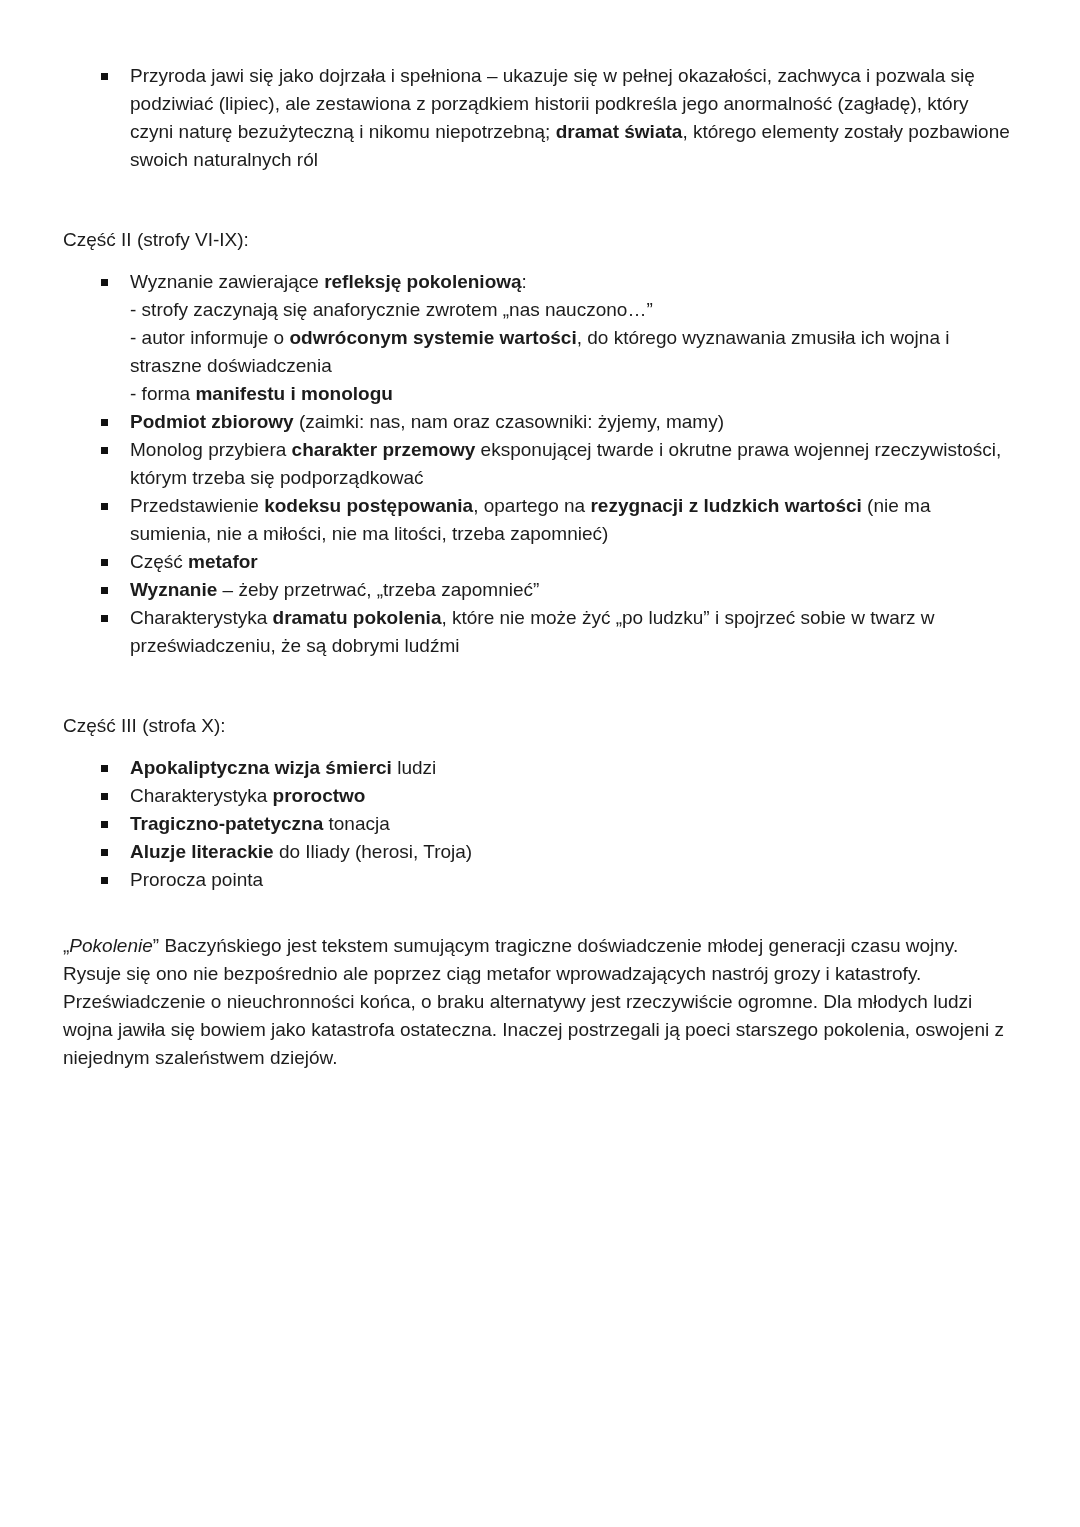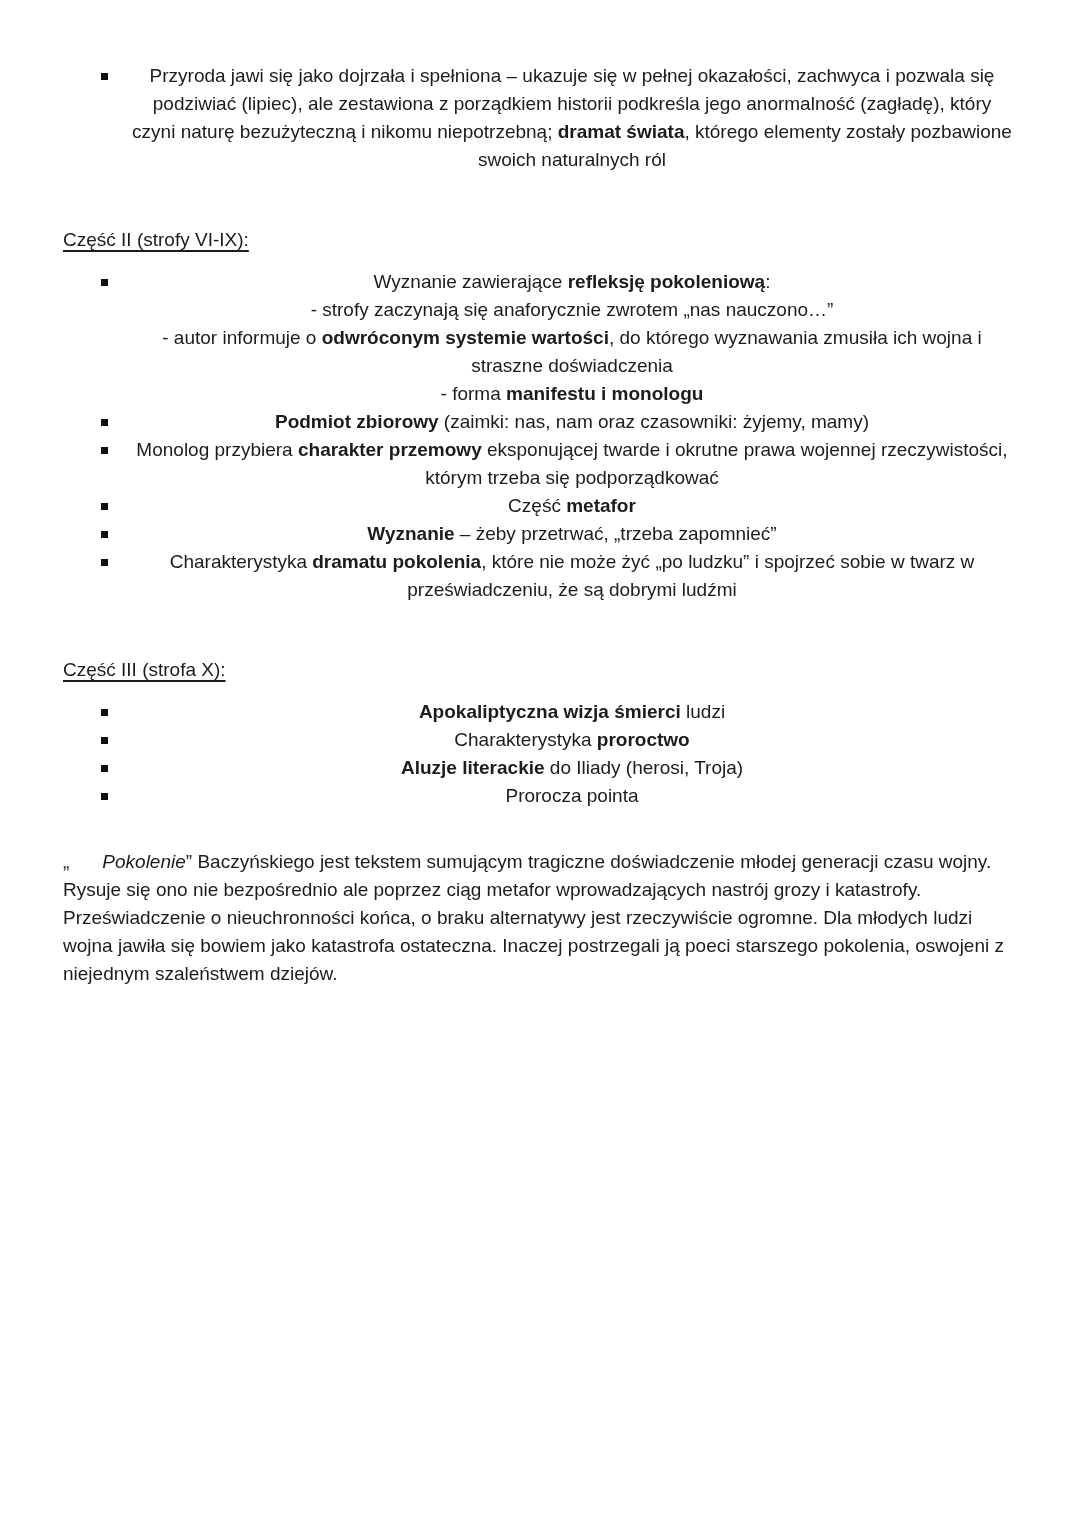--- a/index.html
+++ b/index.html
@@ -14,66 +14,66 @@
     box-sizing: border-box;
     padding: 62px 66px 0 63px;
     background: #ffffff;
     color: #1c1c1c;
     font-family: "Liberation Sans", sans-serif;
     font-size: 19px;
     line-height: 28px;
     overflow: hidden;
   }
   .heading {
-    text-decoration: underline;
     text-underline-offset: 4px;
     text-decoration-thickness: 1.5px;
     margin: 52px 0 14px 0;
   }
   .bullet-list {
     margin: 0;
     padding: 0;
     list-style: none;
-    text-align: center;
   }
   .list-item {
     position: relative;
     padding-left: 67px;
   }
   .bullet-marker {
     position: absolute;
     left: 38px;
     top: 11px;
     width: 7px;
     height: 7px;
     background: #111111;
   }
   .paragraph {
     margin: 38px 0 0 0;
   }
   .b { font-weight: bold; }
-  .i { font-style: italic; margin-left: 33px; }
+  .i { font-style: italic; }
 </style>
 </head>
 <body>
 
 <main class="page">
     <ul class="bullet-list">
       <li class="list-item"><span class="bullet-marker" style="background: rgb(17, 17, 17);"></span><span class="">Przyroda jawi się jako dojrzała i spełniona – ukazuje się w pełnej okazałości, zachwyca i pozwala się podziwiać (lipiec), ale zestawiona z porządkiem historii podkreśla jego anormalność (zagładę), który czyni naturę bezużyteczną i nikomu niepotrzebną; </span><span class="b ">dramat świata</span><span class="">, którego elementy zostały pozbawione swoich naturalnych ról</span></li>
     </ul>
     <div class="heading">Część II (strofy VI-IX):</div>
     <ul class="bullet-list">
       <li class="list-item"><span class="bullet-marker" style="background: rgb(17, 17, 17);"></span><span class="">Wyznanie zawierające </span><span class="b ">refleksję pokoleniową</span><span class="">:</span><br><span class="">- strofy zaczynają się anaforycznie zwrotem „nas nauczono…”</span><br><span class="">- autor informuje o </span><span class="b ">odwróconym systemie wartości</span><span class="">, do którego wyznawania zmusiła ich wojna i straszne doświadczenia</span><br><span class="">- forma </span><span class="b ">manifestu i monologu</span></li>
       <li class="list-item"><span class="bullet-marker" style="background: rgb(17, 17, 17);"></span><span class="b ">Podmiot zbiorowy</span><span class=""> (zaimki: nas, nam oraz czasowniki: żyjemy, mamy)</span></li>
       <li class="list-item"><span class="bullet-marker" style="background: rgb(17, 17, 17);"></span><span class="">Monolog przybiera </span><span class="b ">charakter przemowy</span><span class=""> eksponującej twarde i okrutne prawa wojennej rzeczywistości, którym trzeba się podporządkować</span></li>
+      <li class="list-item"><span class="bullet-marker" style="background: rgb(17, 17, 17);"></span><span class="">Przedstawienie </span><span class="b ">kodeksu postępowania</span><span class="">, opartego na </span><span class="b ">rezygnacji z ludzkich wartości</span><span class=""> (nie ma sumienia, nie a miłości, nie ma litości, trzeba zapomnieć)</span></li>
       <li class="list-item"><span class="bullet-marker" style="background: rgb(17, 17, 17);"></span><span class="">Część </span><span class="b ">metafor</span></li>
       <li class="list-item"><span class="bullet-marker" style="background: rgb(17, 17, 17);"></span><span class="b ">Wyznanie</span><span class=""> – żeby przetrwać, „trzeba zapomnieć”</span></li>
       <li class="list-item"><span class="bullet-marker" style="background: rgb(17, 17, 17);"></span><span class="">Charakterystyka </span><span class="b ">dramatu pokolenia</span><span class="">, które nie może żyć „po ludzku” i spojrzeć sobie w twarz w przeświadczeniu, że są dobrymi ludźmi</span></li>
     </ul>
     <div class="heading">Część III (strofa X):</div>
     <ul class="bullet-list">
       <li class="list-item"><span class="bullet-marker" style="background: rgb(17, 17, 17);"></span><span class="b ">Apokaliptyczna wizja śmierci</span><span class=""> ludzi</span></li>
       <li class="list-item"><span class="bullet-marker" style="background: rgb(17, 17, 17);"></span><span class="">Charakterystyka </span><span class="b ">proroctwo</span></li>
+      <li class="list-item"><span class="bullet-marker" style="background: rgb(17, 17, 17);"></span><span class="b ">Tragiczno-patetyczna</span><span class=""> tonacja</span></li>
       <li class="list-item"><span class="bullet-marker" style="background: rgb(17, 17, 17);"></span><span class="b ">Aluzje literackie</span><span class=""> do Iliady (herosi, Troja)</span></li>
       <li class="list-item"><span class="bullet-marker" style="background: rgb(17, 17, 17);"></span><span class="">Prorocza pointa</span></li>
     </ul>
     <div class="paragraph"><span class="">„</span><span class="i">Pokolenie</span><span class="">” Baczyńskiego jest tekstem sumującym tragiczne doświadczenie młodej generacji czasu wojny. Rysuje się ono nie bezpośrednio ale poprzez ciąg metafor wprowadzających nastrój grozy i katastrofy. Przeświadczenie o nieuchronności końca, o braku alternatywy jest rzeczywiście ogromne. Dla młodych ludzi wojna jawiła się bowiem jako katastrofa ostateczna. Inaczej postrzegali ją poeci starszego pokolenia, oswojeni z niejednym szaleństwem dziejów.</span></div>
   </main>
 
 </body></html>

